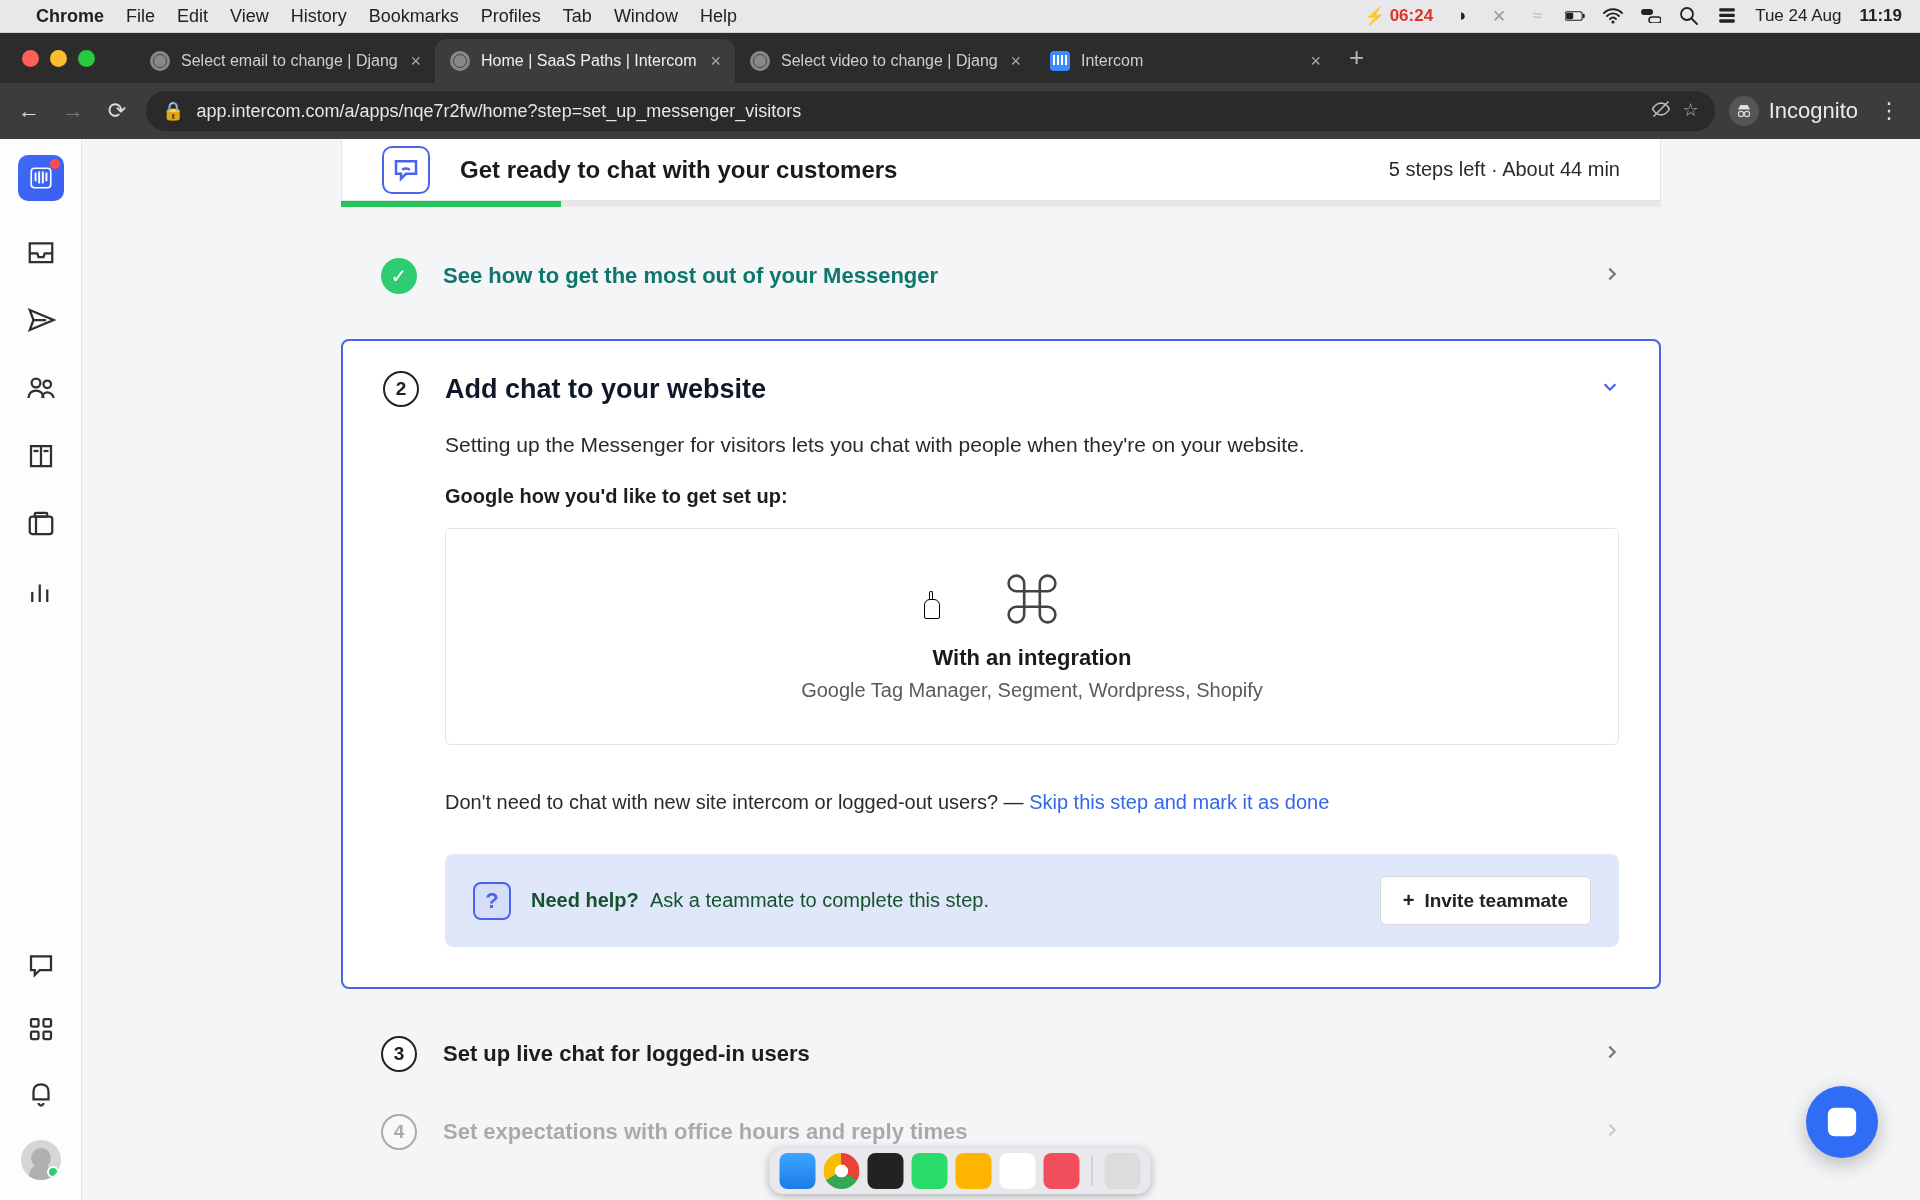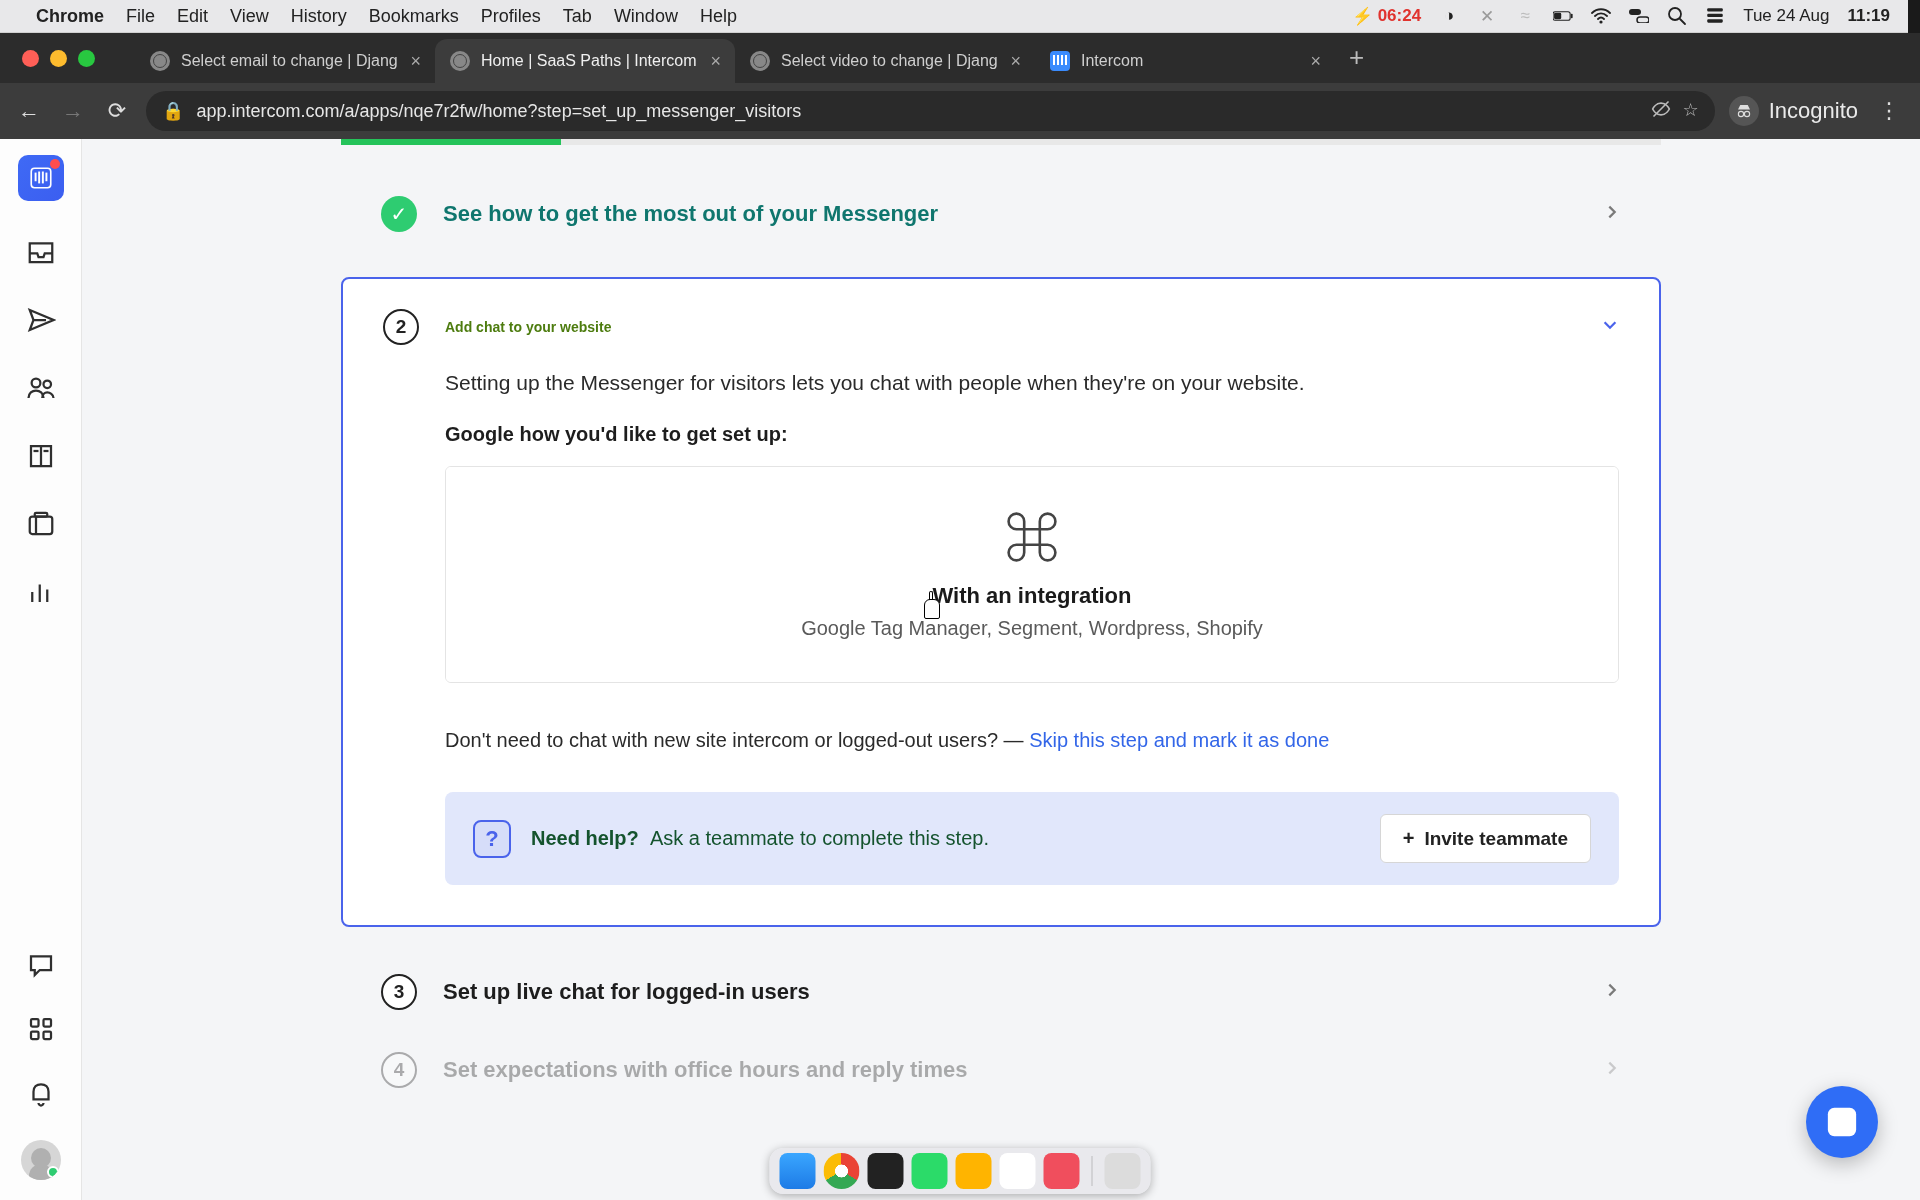--- a/index.html
+++ b/index.html
@@ -1,19 +1,19 @@
 <!DOCTYPE html>
 <html><head>
 <meta charset="utf-8">
 <style>
   * { box-sizing: border-box; margin: 0; padding: 0; font-family: -apple-system, BlinkMacSystemFont, "Segoe UI", Helvetica, Arial, sans-serif; }
   html, body { width: 1920px; height: 1200px; overflow: hidden; background: #1a1a1a; }
 
   
-  .mac-menubar { position: absolute; top: 0; left: 0; right: 12px; height: 33px; background: rgba(250,250,252,0.92); display: flex; align-items: center; padding: 0 18px; font-size: 18px; color: #222; border-bottom: 1px solid #d0d0d0; z-index: 100; }
+  .mac-menubar { position: absolute; top: 0; left: 0; right: 0; height: 33px; background: rgba(250,250,252,0.92); display: flex; align-items: center; padding: 0 18px; font-size: 18px; color: #222; border-bottom: 1px solid #d0d0d0; z-index: 100; }
   .mac-menubar .apple { font-size: 20px; margin-right: 18px; }
   .mac-menubar .app-name { font-weight: 700; margin-right: 22px; }
   .mac-menubar .menu-item { margin-right: 22px; }
   .mac-menubar .right { margin-left: auto; display: flex; align-items: center; gap: 18px; font-size: 17px; }
   .mac-menubar .battery-warn { color: #e0332e; font-weight: 700; display: flex; align-items: center; gap: 4px; }
   .mac-menubar .clock { font-weight: 400; }
   .mac-menubar .ico { width: 20px; height: 20px; display: inline-flex; align-items: center; justify-content: center; }
 
   
   .chrome-window { position: absolute; top: 33px; left: 0; right: 0; bottom: 0; background: #2a2a2a; }
@@ -79,21 +79,21 @@
   .step-collapsed { height: 78px; background: transparent; display: flex; align-items: center; padding: 0 40px; cursor: pointer; }
   .step-collapsed .check-bubble { width: 36px; height: 36px; background: #2ecc71; border-radius: 50%; display: flex; align-items: center; justify-content: center; color: #fff; font-size: 20px; margin-right: 26px; }
   .step-collapsed .num-bubble { width: 36px; height: 36px; border: 2px solid #222; border-radius: 50%; display: flex; align-items: center; justify-content: center; color: #222; font-size: 19px; font-weight: 600; margin-right: 26px; background: #fff; }
   .step-collapsed .label { font-size: 22px; font-weight: 600; color: #1d1d1d; flex: 1; }
   .step-collapsed .label.muted { color: #0f766e; font-weight: 600; }
   .step-collapsed .chev { color: #7a7a7a; }
 
   .step-expanded { border: 2px solid #4a63eb; border-radius: 8px; background: #fff; margin-top: 24px; padding: 30px 40px 40px; }
   .step-expanded .step-head { display: flex; align-items: center; cursor: pointer; }
   .step-expanded .step-head .num-bubble { width: 36px; height: 36px; border: 2px solid #222; border-radius: 50%; display: flex; align-items: center; justify-content: center; color: #222; font-size: 19px; font-weight: 600; margin-right: 26px; background: #fff; }
-  .step-expanded .step-head .label { font-size: 14px; font-weight: 700; color: #4d7c0f; flex: 1; }
+  .step-expanded .step-head .label { font-size: 27px; font-weight: 700; color: #0f172a; flex: 1; }
   .step-expanded .step-head .chev { color: #4a63eb; }
   .step-expanded .body { padding-left: 62px; padding-top: 26px; }
   .step-expanded .desc { font-size: 21px; color: #2a2a2a; margin-bottom: 28px; }
   .step-expanded .choose { font-size: 20px; font-weight: 700; color: #1d1d1d; margin-bottom: 20px; }
 
   .option-grid { display: flex; border: 1px solid #e4e4e4; border-radius: 6px; overflow: hidden; }
   .option-card { flex: 1; padding: 42px 20px; display: flex; flex-direction: column; align-items: center; justify-content: center; cursor: pointer; background: #fff; }
   .option-card.selected { border: 2px solid #4a63eb; margin: -1px; border-radius: 6px; z-index: 2; position: relative; }
   .option-card + .option-card { border-left: 5px solid #3b82f6; gap: 46px; }
   .option-card .opt-icon { width: 56px; height: 56px; color: #4a63eb; margin-bottom: 18px; display: flex; align-items: center; justify-content: center; }
@@ -340,20 +340,30 @@
           </div>
         <div class="avatar">
             <span class="dot"></span>
           </div>
       </div>
     </div>
 
     <div class="canvas-bg">
       <div class="cardwrap">
 
+        <div class="task-header">
+          <div class="chat-icon">
+            <svg viewBox="0 0 24 24">
+                <path d="M4 5 L20 5 L20 15 L12 15 L8 19 L8 15 L4 15 Z"></path>
+                <path d="M9 12 C10 10.5 14 10.5 15 12"></path>
+              </svg>
+          </div>
+          <div class="title">Get ready to chat with your customers</div>
+          <div class="meta">5 steps left · About 44 min</div>
+        </div>
         <div class="progress-bar">
             <div class="fill"></div>
           </div>
 
         <div class="steps-area">
 
           <div class="step-collapsed">
             <div class="check-bubble">✓</div>
             <div class="label muted">See how to get the most out of your Messenger</div>
             <div class="chev"><svg viewBox="0 0 20 20">

